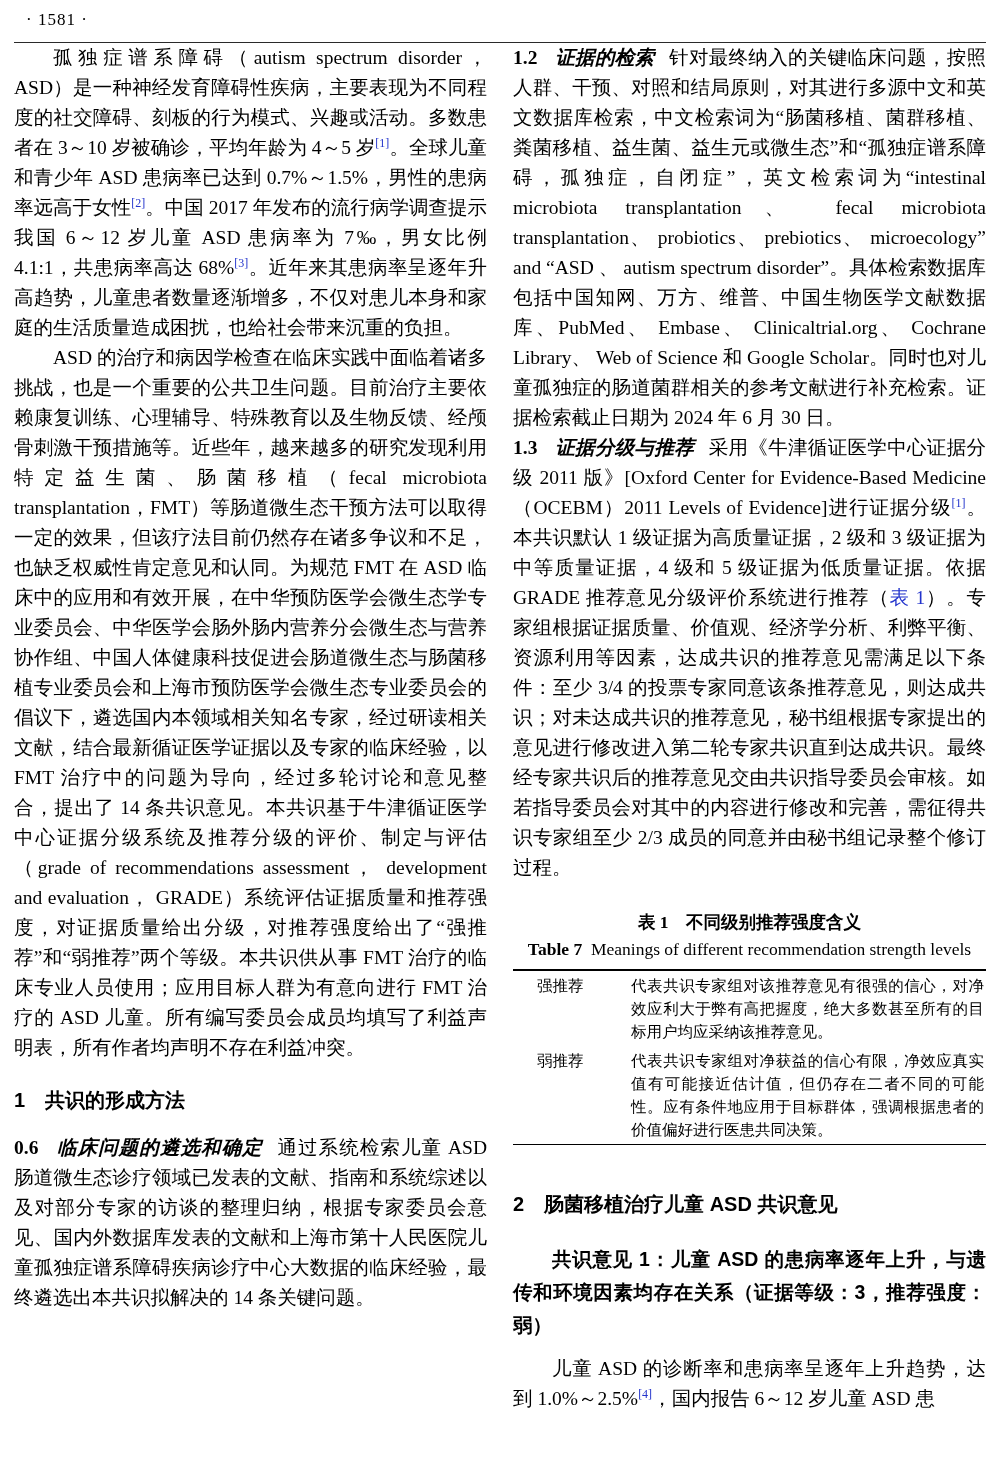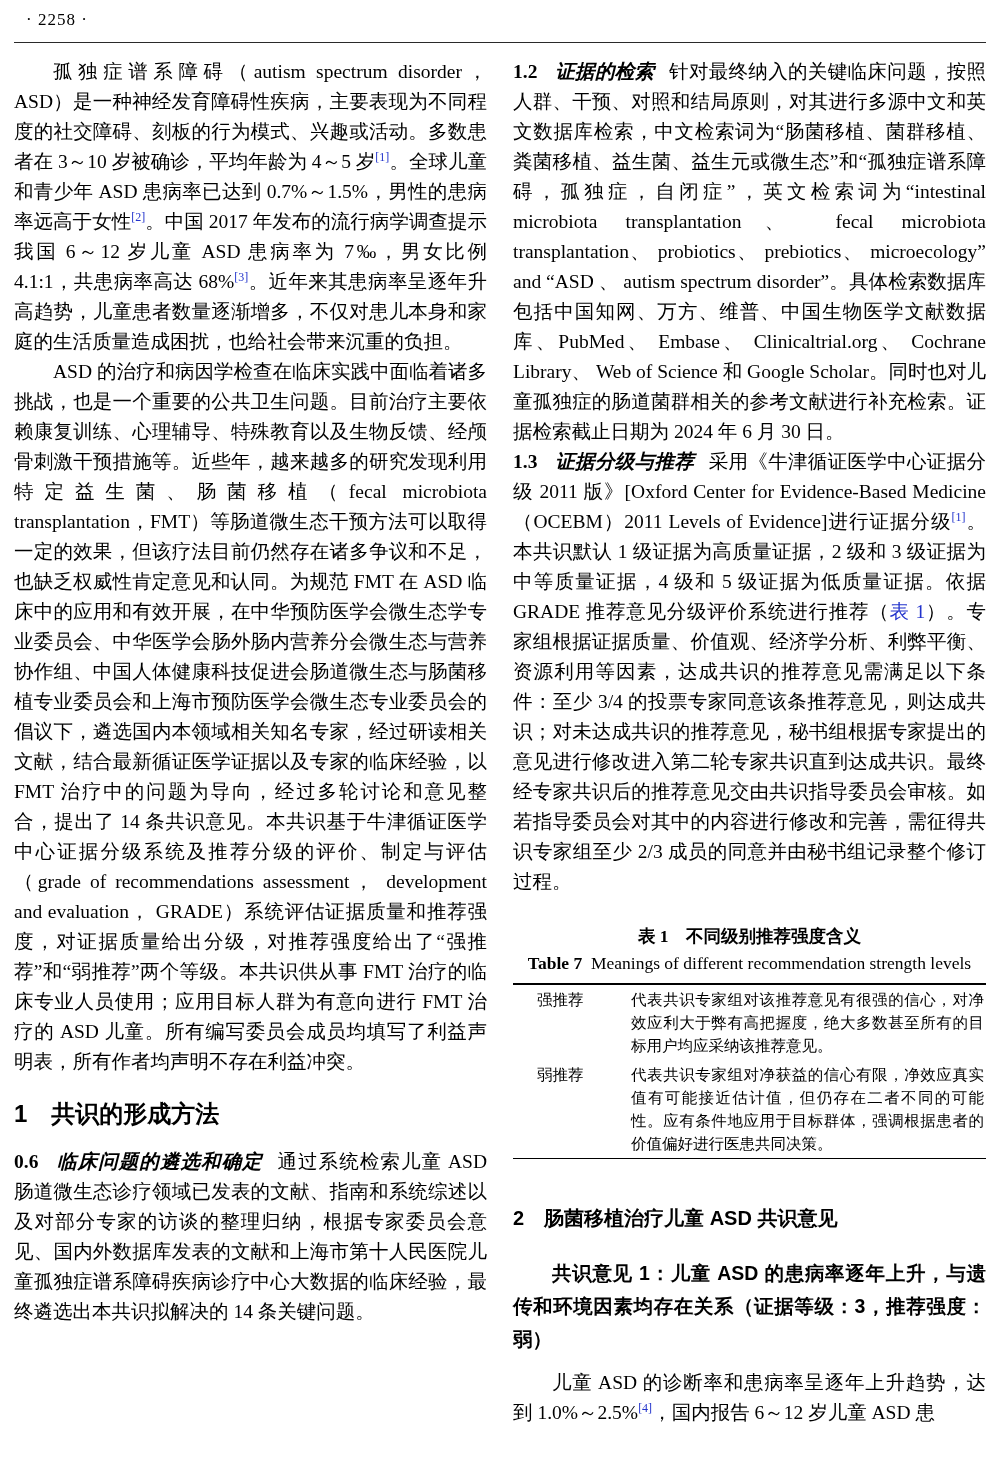--- a/index.html
+++ b/index.html
@@ -10,28 +10,28 @@
   }
   .page{box-sizing:border-box;width:1000px;height:1476px;padding:10px 14px 0 14px;position:relative;}
 
   
   .phead{display:flex;align-items:baseline;font-size:17px;height:26px;}
   .phead .pnum{width:215px;padding-left:12px;box-sizing:border-box;letter-spacing:1px;}
   .phead .ptitle{flex:1;text-align:center;white-space:nowrap;}
   .head-rule{border:none;border-top:1.6px solid #2a2a2a;margin:6px 0 0 0;}
 
   
-  .columns{display:flex;gap:26px;margin-top:14px;}
+  .columns{display:flex;gap:26px;}
   .col{width:473px;font-size:19.5px;line-height:30px;text-align:justify;}
 
   p{margin:0;text-indent:2em;}
   p.flush{text-indent:0;}
   .sec-heading{
     font-family:"Liberation Sans","DejaVu Sans",sans-serif;
-    font-weight:bold;font-size:24px;line-height:26px;text-indent:0;
+    font-weight:bold;font-size:20px;line-height:26px;text-indent:0;
     margin:24px 0 20px 0;text-align:left;
   }
   .sub-label{font-weight:bold;}
   .sub-title{font-weight:bold;font-style:italic;padding:0 0.75em 0 0.9em;}
 
   sup.ref{font-size:12px;line-height:0;vertical-align:super;}
   .blue{color:#2233cc;}
 
   
   .tbl-caption-cn{
@@ -57,21 +57,21 @@
     font-family:"Liberation Sans","DejaVu Sans",sans-serif;
     font-weight:bold;font-size:19.5px;line-height:33px;margin-bottom:12px;
   }
 </style>
 </head>
 <body>
 
 <div class="page">
 
   <div class="phead">
-    <span class="pnum">· 2258 ·</span>
+    <span class="pnum">· 1581 ·</span>
   </div>
   <hr class="head-rule">
 
   <div class="columns">
 
     <div class="col">
       <p><span>孤独症谱系障碍（autism spectrum disorder， ASD）是一种神经发育障碍性疾病，主要表现为不同程度的社交障碍、刻板的行为模式、兴趣或活动。多数患者在 3～10 岁被确诊，平均年龄为 4～5 岁</span><sup class="ref blue">[1]</sup><span>。全球儿童和青少年 ASD 患病率已达到 0.7%～1.5%，男性的患病率远高于女性</span><sup class="ref blue">[2]</sup><span>。中国 2017 年发布的流行病学调查提示我国 6～12 岁儿童 ASD 患病率为 7‰，男女比例 4.1:1，共患病率高达 68%</span><sup class="ref blue">[3]</sup><span>。近年来其患病率呈逐年升高趋势，儿童患者数量逐渐增多，不仅对患儿本身和家庭的生活质量造成困扰，也给社会带来沉重的负担。</span></p>
 
       <p>ASD 的治疗和病因学检查在临床实践中面临着诸多挑战，也是一个重要的公共卫生问题。目前治疗主要依赖康复训练、心理辅导、特殊教育以及生物反馈、经颅骨刺激干预措施等。近些年，越来越多的研究发现利用特定益生菌、肠菌移植（fecal microbiota transplantation，FMT）等肠道微生态干预方法可以取得一定的效果，但该疗法目前仍然存在诸多争议和不足，也缺乏权威性肯定意见和认同。为规范 FMT 在 ASD 临床中的应用和有效开展，在中华预防医学会微生态学专业委员会、中华医学会肠外肠内营养分会微生态与营养协作组、中国人体健康科技促进会肠道微生态与肠菌移植专业委员会和上海市预防医学会微生态专业委员会的倡议下，遴选国内本领域相关知名专家，经过研读相关文献，结合最新循证医学证据以及专家的临床经验，以 FMT 治疗中的问题为导向，经过多轮讨论和意见整合，提出了 14 条共识意见。本共识基于牛津循证医学中心证据分级系统及推荐分级的评价、制定与评估（grade of recommendations assessment， development and evaluation， GRADE）系统评估证据质量和推荐强度，对证据质量给出分级，对推荐强度给出了“强推荐”和“弱推荐”两个等级。本共识供从事 FMT 治疗的临床专业人员使用；应用目标人群为有意向进行 FMT 治疗的 ASD 儿童。所有编写委员会成员均填写了利益声明表，所有作者均声明不存在利益冲突。</p>
 

